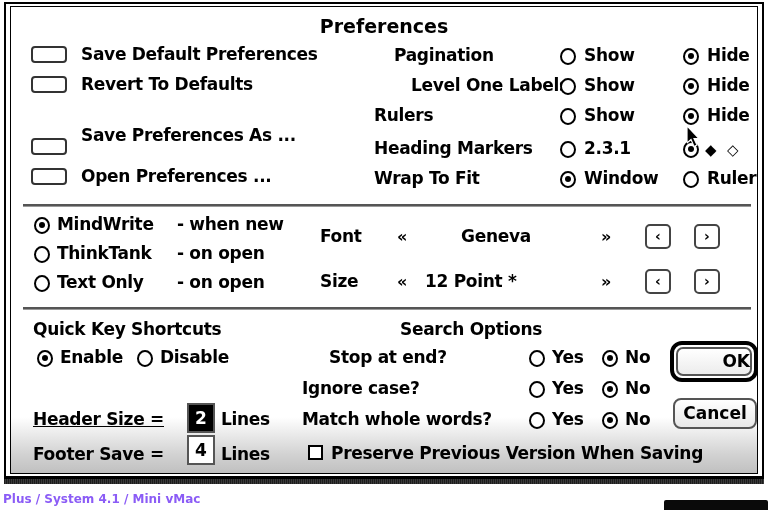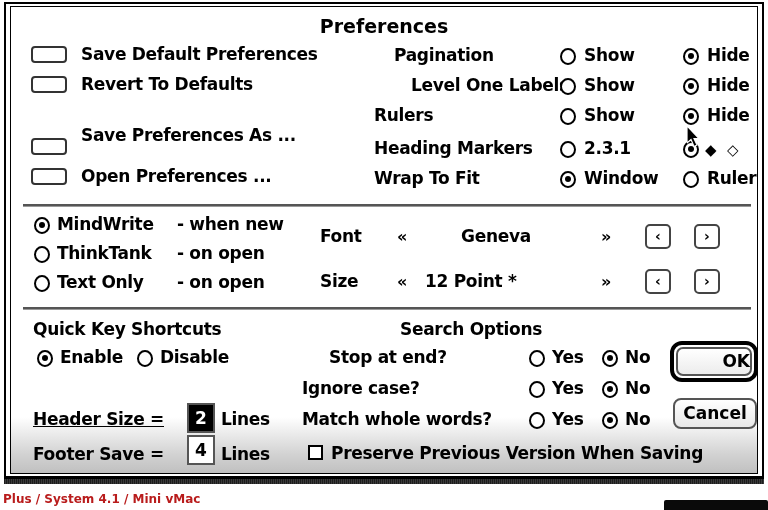--- a/index.html
+++ b/index.html
@@ -234,21 +234,21 @@
     height: 18px;
     background: #ffffff;
   }
   #status-text {
     position: absolute;
     left: 3px;
     top: 0px;
     font-family: "DejaVu Sans", "Liberation Sans", sans-serif;
     font-size: 12px;
     font-weight: bold;
-    color: #b91c1c;
+    color: #8b5cf6;
     white-space: nowrap;
   }
   #status-right-block {
     position: absolute;
     left: 664px;
     top: 500px;
     width: 104px;
     height: 10px;
     background: #0a0a0a;
     border-radius: 2px 2px 0 0;

